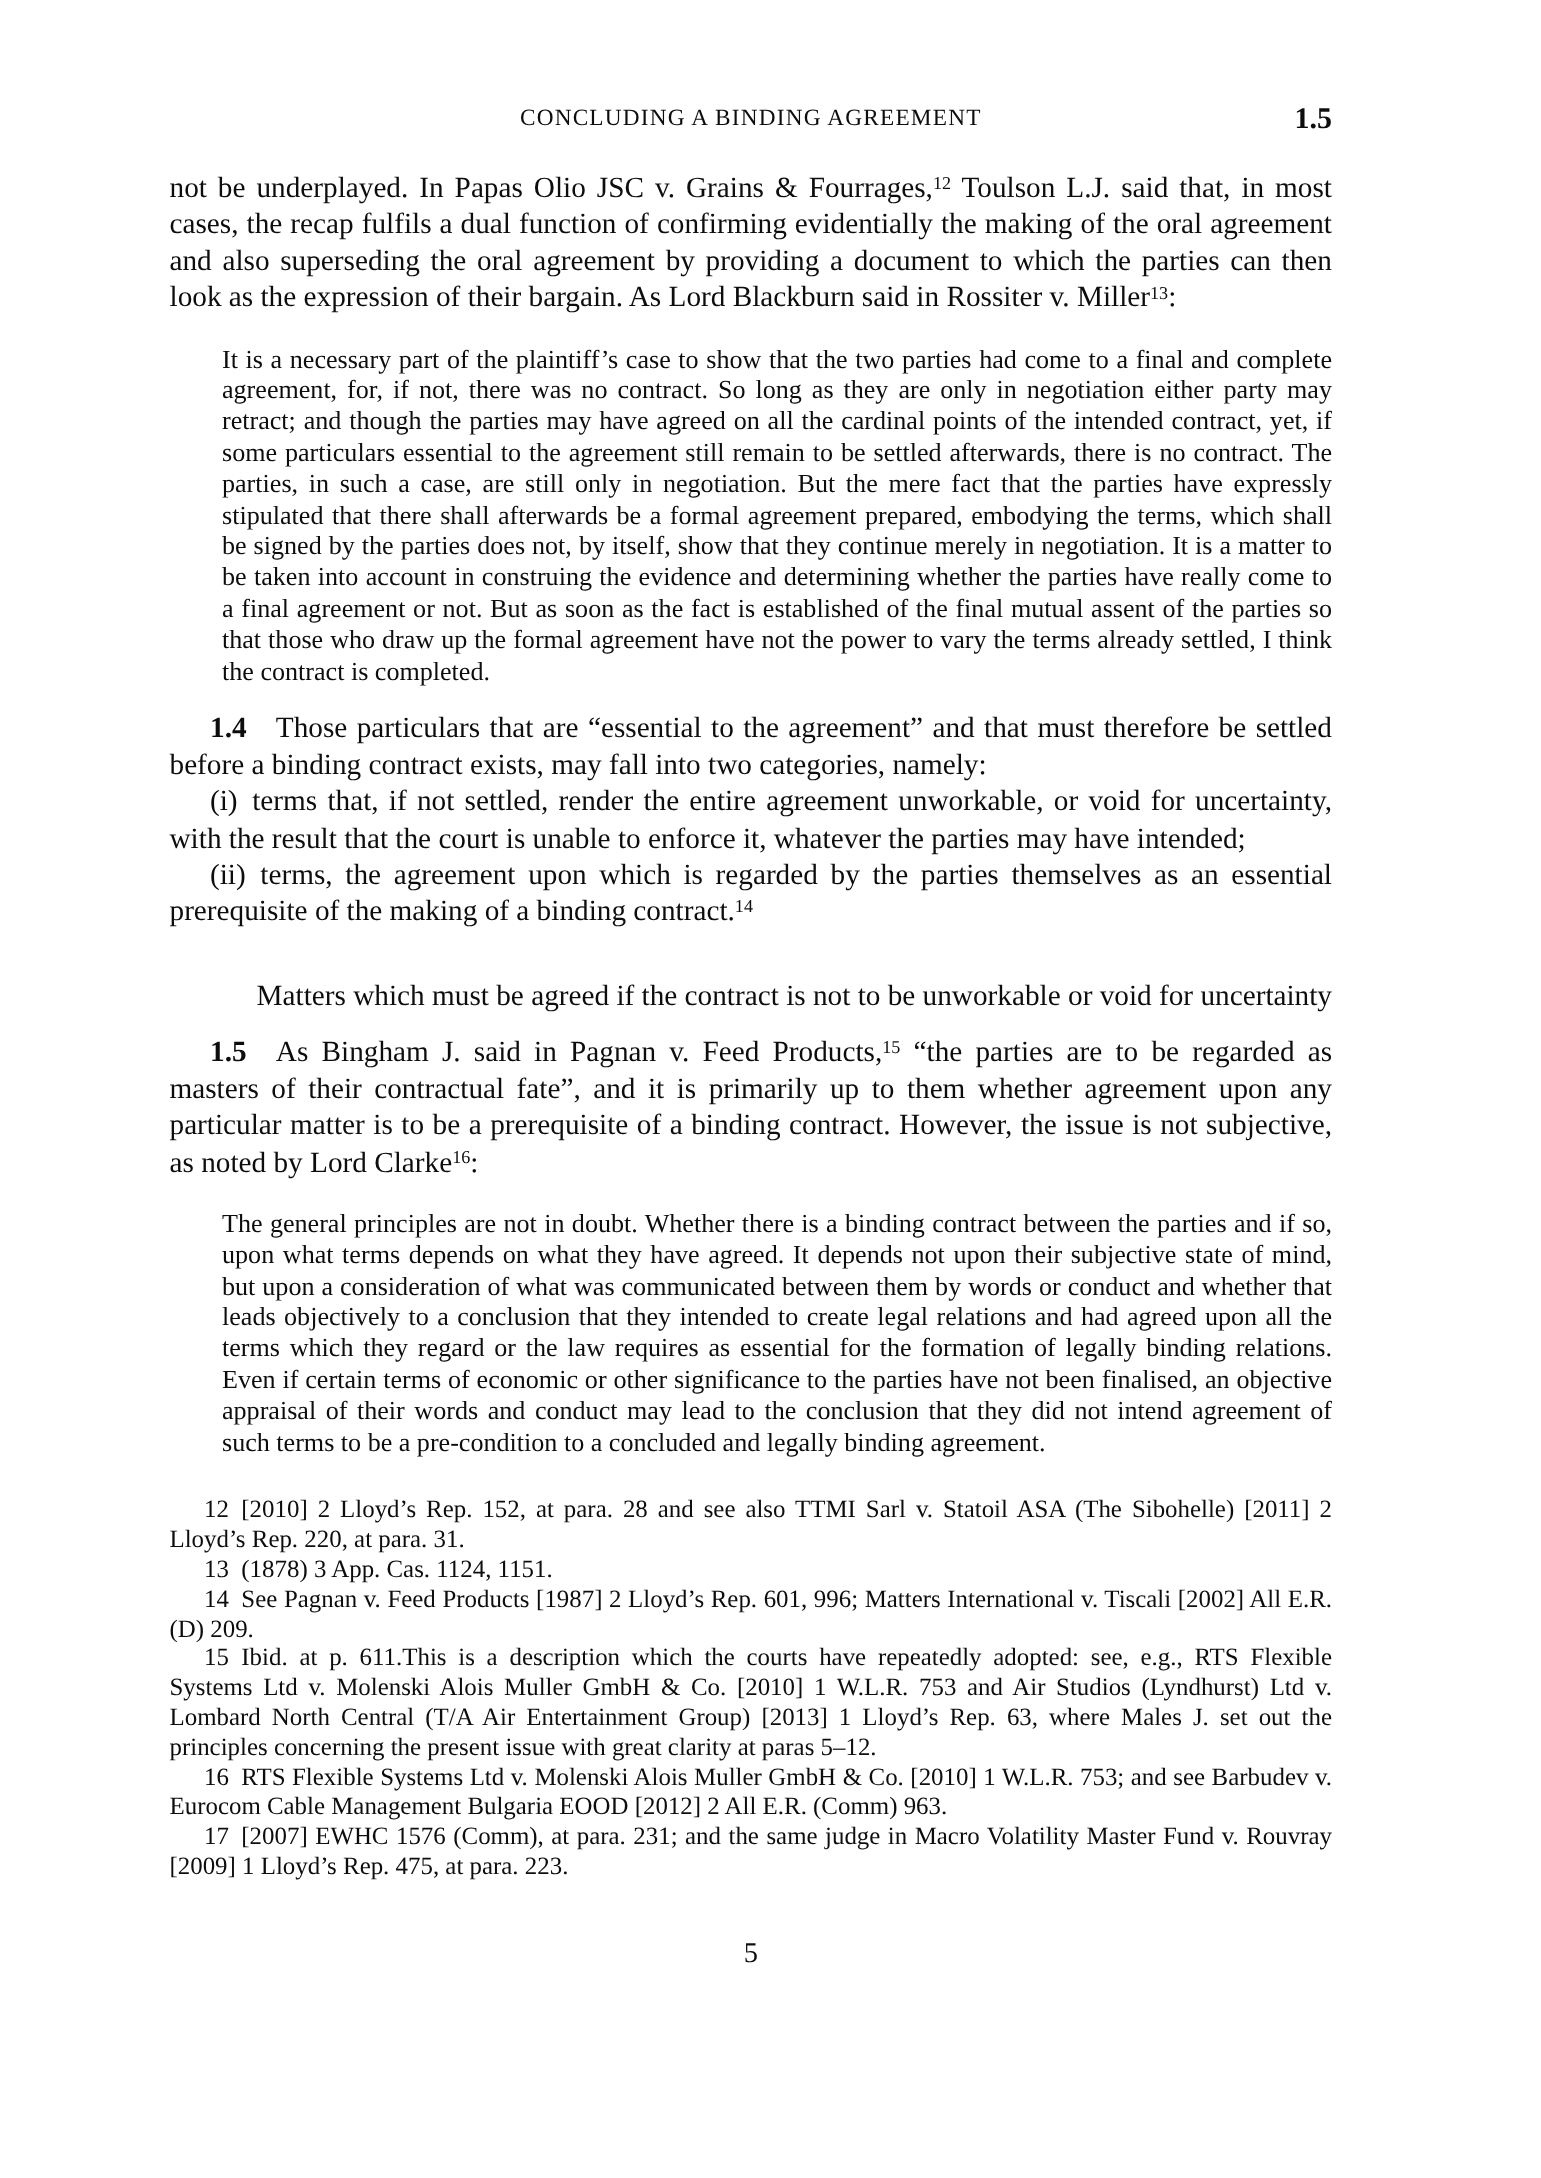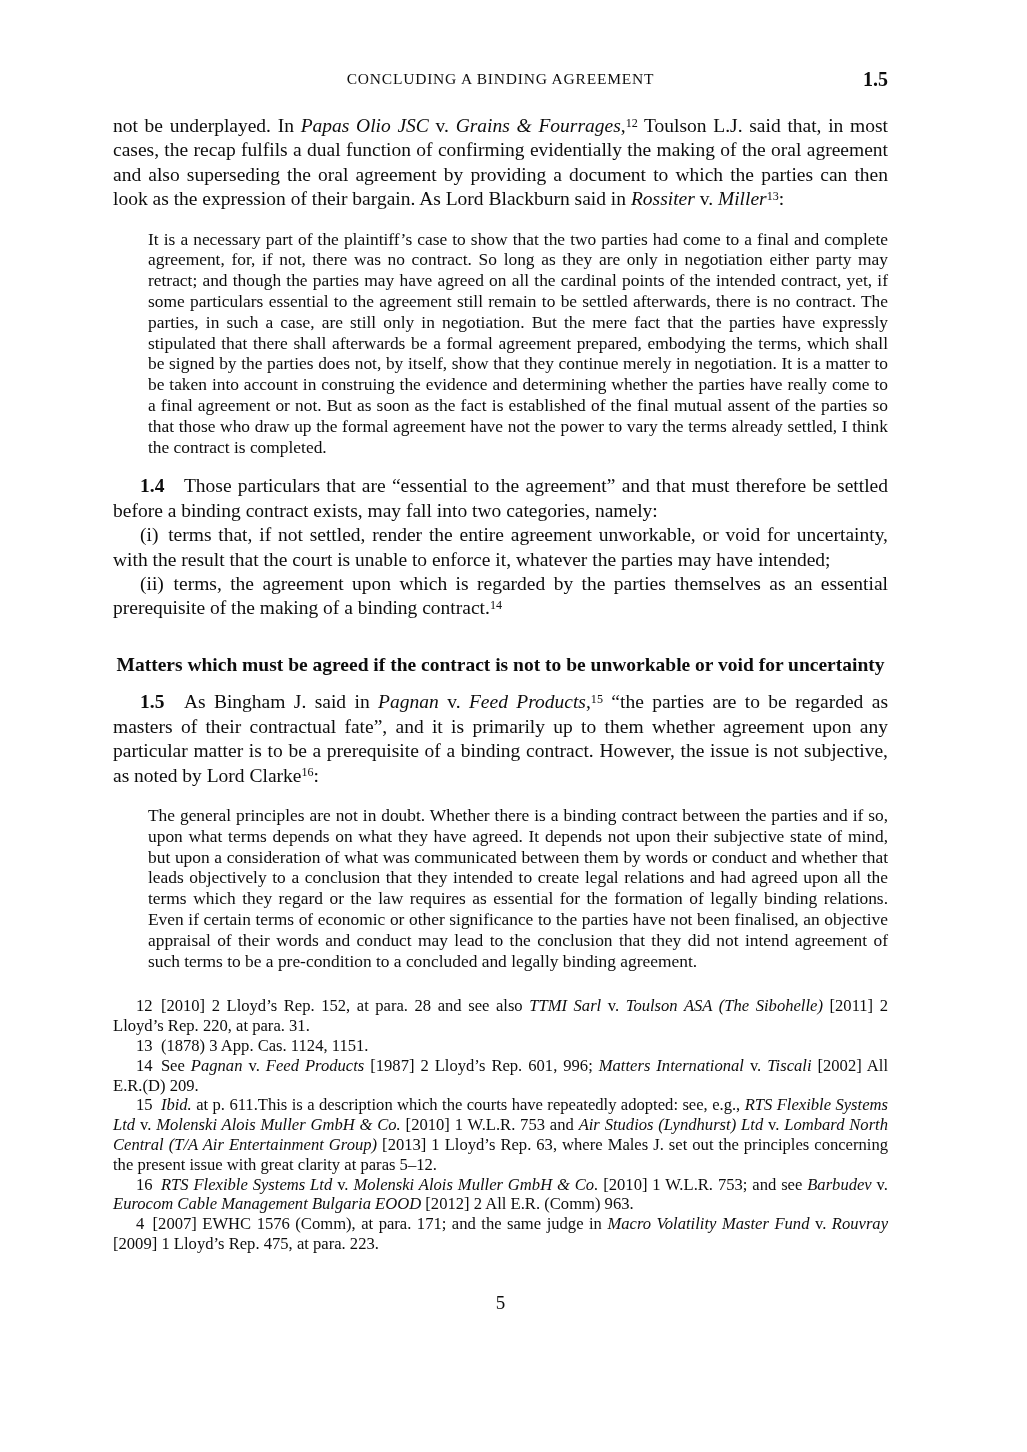--- a/index.html
+++ b/index.html
@@ -53,34 +53,34 @@
     margin: 17px 0 17px 35px;
     padding: 0;
     font-size: 17.4px;
     line-height: 20.8px;
     text-align: justify;
   }
   h2.subhead {
     margin: 31px 0 13px 0;
     font-size: 19.5px;
     line-height: 25.5px;
-    font-weight: bold;
-    text-align: center;
+    font-weight: normal;
+    text-align: right;
   }
   .footnotes {
     margin-top: 25px;
     font-size: 16.6px;
     line-height: 19.8px;
     text-align: justify;
   }
   .footnotes p {
     margin: 0;
     text-indent: 23px;
   }
-  .i { font-style: italic; }
+  .i { }
   .b { font-weight: bold; }
   sup {
     font-size: 62%;
     vertical-align: baseline;
     position: relative;
     top: -0.45em;
     line-height: 0;
   }
   .page-num {
     margin-top: 38px;
@@ -107,23 +107,23 @@
   <p class="body indent"><span>(ii) terms, the agreement upon which is regarded by the parties themselves as an essential prerequisite of the making of a binding contract.</span><sup>14</sup></p>
 
   <h2 class="subhead">Matters which must be agreed if the contract is not to be unworkable or void for uncertainty</h2>
 
   <p class="body indent"><span class="b">1.5</span><span> As Bingham J. said in </span><span class="i">Pagnan</span><span> v. </span><span class="i">Feed Products</span><span>,</span><sup>15</sup><span> “the parties are to be regarded as masters of their contractual fate”, and it is primarily up to them whether agreement upon any particular matter is to be a prerequisite of a binding contract. However, the issue is not subjective, as noted by Lord Clarke</span><sup>16</sup><span>:</span></p>
 
   <blockquote><span>The general principles are not in doubt. Whether there is a binding contract between the parties and if so, upon what terms depends on what they have agreed. It depends not upon their subjective state of mind, but upon a consideration of what was communicated between them by words or conduct and whether that leads objectively to a conclusion that they intended to create legal relations and had agreed upon all the terms which they regard or the law requires as essential for the formation of legally binding relations. Even if certain terms of economic or other significance to the parties have not been finalised, an objective appraisal of their words and conduct may lead to the conclusion that they did not intend agreement of such terms to be a pre-condition to a concluded and legally binding agreement.</span></blockquote>
 
 
   <div class="footnotes">
-    <p><span>12 [2010] 2 Lloyd’s Rep. 152, at para. 28 and see also </span><span class="i">TTMI Sarl</span><span> v. </span><span class="i">Toulson ASA (The Sibohelle)</span><span> [2011] 2 Lloyd’s Rep. 220, at para. 31.</span></p>
+    <p><span>12 [2010] 2 Lloyd’s Rep. 152, at para. 28 and see also </span><span class="i">TTMI Sarl</span><span> v. </span><span class="i">Statoil ASA (The Sibohelle)</span><span> [2011] 2 Lloyd’s Rep. 220, at para. 31.</span></p>
     <p><span>13 (1878) 3 App. Cas. 1124, 1151.</span></p>
     <p><span>14 See </span><span class="i">Pagnan</span><span> v. </span><span class="i">Feed Products</span><span> [1987] 2 Lloyd’s Rep. 601, 996; </span><span class="i">Matters International</span><span> v. </span><span class="i">Tiscali</span><span> [2002] All E.R.(D) 209.</span></p>
     <p><span>15 </span><span class="i">Ibid.</span><span> at p. 611.This is a description which the courts have repeatedly adopted: see, e.g., </span><span class="i">RTS Flexible Systems Ltd</span><span> v. </span><span class="i">Molenski Alois Muller GmbH &amp; Co.</span><span> [2010] 1 W.L.R. 753 and </span><span class="i">Air Studios (Lyndhurst) Ltd</span><span> v. </span><span class="i">Lombard North Central (T/A Air Entertainment Group)</span><span> [2013] 1 Lloyd’s Rep. 63, where Males J. set out the principles concerning the present issue with great clarity at paras 5–12.</span></p>
     <p><span>16 </span><span class="i">RTS Flexible Systems Ltd</span><span> v. </span><span class="i">Molenski Alois Muller GmbH &amp; Co.</span><span> [2010] 1 W.L.R. 753; and see </span><span class="i">Barbudev</span><span> v. </span><span class="i">Eurocom Cable Management Bulgaria EOOD</span><span> [2012] 2 All E.R. (Comm) 963.</span></p>
-    <p><span>4 [2007] EWHC 1576 (Comm), at para. 171; and the same judge in </span><span class="i">Macro Volatility Master Fund</span><span> v. </span><span class="i">Rouvray</span><span> [2009] 1 Lloyd’s Rep. 475, at para. 223.</span></p>
+    <p><span>17 [2007] EWHC 1576 (Comm), at para. 231; and the same judge in </span><span class="i">Macro Volatility Master Fund</span><span> v. </span><span class="i">Rouvray</span><span> [2009] 1 Lloyd’s Rep. 475, at para. 223.</span></p>
   </div>
 
   <div class="page-num">5</div>
 
 </div>
 
 </body></html>

